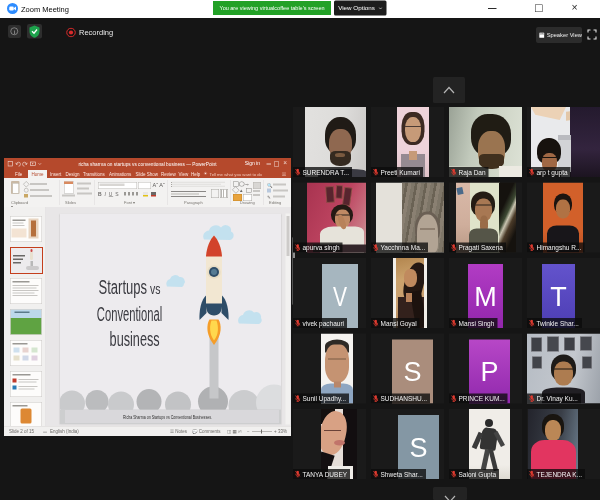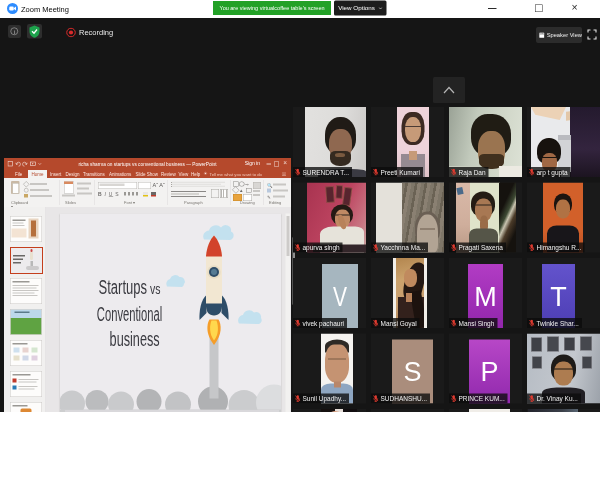--- a/index.html
+++ b/index.html
@@ -1,16 +1,16 @@
 <!DOCTYPE html>
 <html><head>
 <meta charset="utf-8">
 <style>
   html,body{margin:0;padding:0;width:600px;height:500px;overflow:hidden;}
-  #vp{position:relative;width:600px;height:412px;overflow:hidden;}
+  #vp{position:relative;width:600px;height:500px;overflow:hidden;}
   #app{position:absolute;left:0;top:0;width:1200px;height:1000px;background:#151515;
        transform:scale(0.5);transform-origin:0 0;
        font-family:"Liberation Sans",sans-serif;}
   .abs{position:absolute;}
   .flexc{display:flex;align-items:center;justify-content:center;}
   
   .tile{position:absolute;width:146px;height:140px;background:#1a1a1a;overflow:hidden;}
   .lbl{position:absolute;left:0;bottom:0;height:20px;background:rgba(12,12,12,0.78);
        display:inline-flex;align-items:center;padding:0 6px 0 4px;color:#f2f2f2;
        font-size:13px;white-space:nowrap;z-index:5;}

